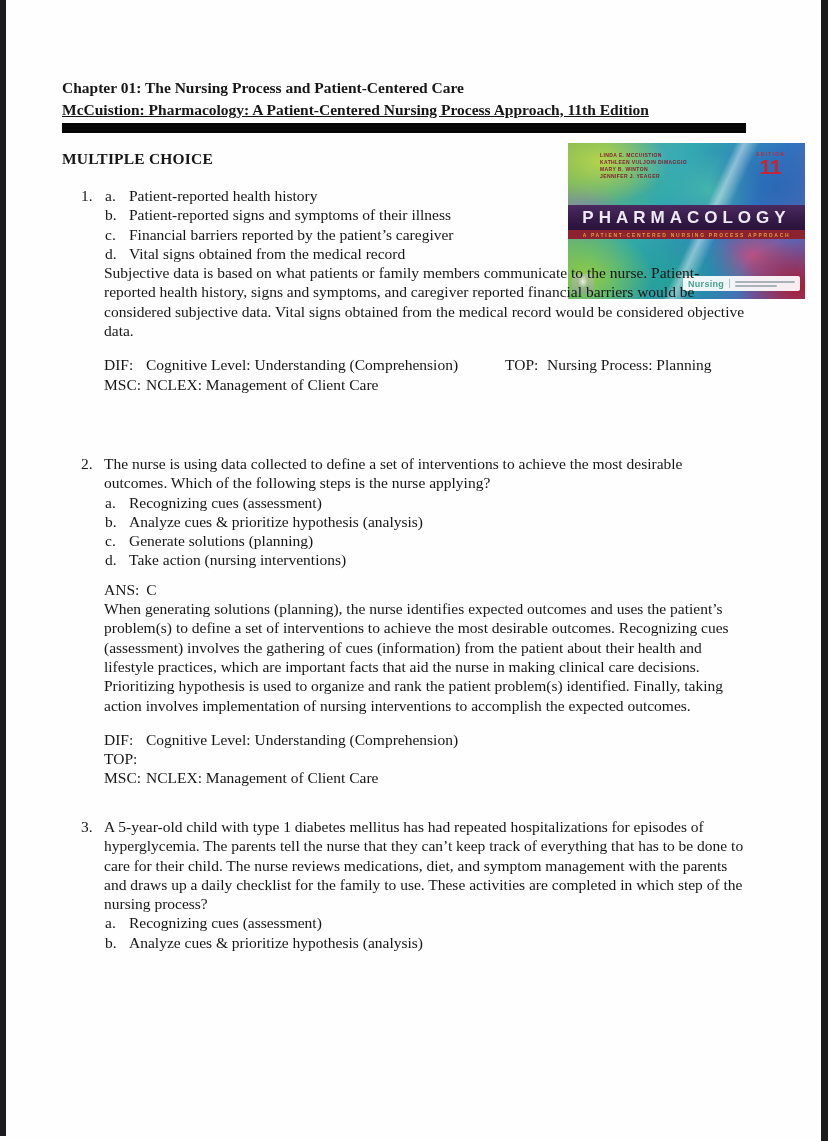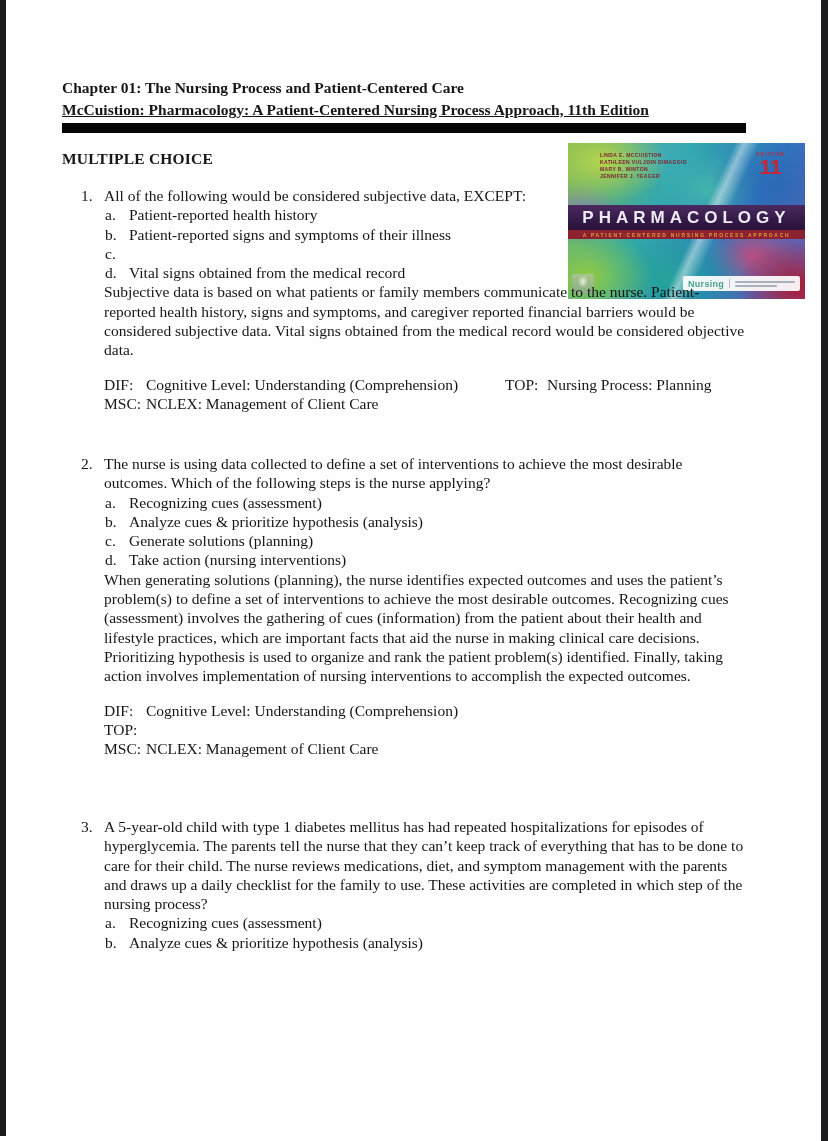--- a/index.html
+++ b/index.html
@@ -143,31 +143,31 @@
           <i></i>
         </span>
     </div>
     <div class="elsevier"></div>
   </aside>
 
   <section class="question q1">
     <div class="q-row">
       <span class="q-num">1.</span>
       <div class="q-body">
-        <div class="q-text">All of the following would be considered subjective data, EXCEPT:</div>
         <div class="opt">
           <span class="opt-letter">a.</span>
           <span class="opt-text">Patient-reported health history</span>
         </div>
         <div class="opt">
           <span class="opt-letter">b.</span>
           <span class="opt-text">Patient-reported signs and symptoms of their illness</span>
         </div>
         <div class="opt">
           <span class="opt-letter">c.</span>
+          <span class="opt-text">Financial barriers reported by the patient’s caregiver</span>
         </div>
         <div class="opt">
           <span class="opt-letter">d.</span>
           <span class="opt-text">Vital signs obtained from the medical record</span>
         </div>
         <div class="rationale">Subjective data is based on what patients or family members communicate to the nurse. Patient-reported health history, signs and symptoms, and caregiver reported financial barriers would be considered subjective data. Vital signs obtained from the medical record would be considered objective data.</div>
         <div class="meta">
           <div class="meta-row">
             <span class="meta-pair wide">
               <span class="meta-label">DIF:</span>
@@ -203,20 +203,23 @@
           <span class="opt-text">Analyze cues &amp; prioritize hypothesis (analysis)</span>
         </div>
         <div class="opt">
           <span class="opt-letter">c.</span>
           <span class="opt-text">Generate solutions (planning)</span>
         </div>
         <div class="opt">
           <span class="opt-letter">d.</span>
           <span class="opt-text">Take action (nursing interventions)</span>
         </div>
+        <div class="ans-line">
+          <span class="ans-label">ANS:</span><span>C</span>
+        </div>
         <div class="rationale">When generating solutions (planning), the nurse identifies expected outcomes and uses the patient’s problem(s) to define a set of interventions to achieve the most desirable outcomes. Recognizing cues (assessment) involves the gathering of cues (information) from the patient about their health and lifestyle practices, which are important facts that aid the nurse in making clinical care decisions. Prioritizing hypothesis is used to organize and rank the patient problem(s) identified. Finally, taking action involves implementation of nursing interventions to accomplish the expected outcomes.</div>
         <div class="meta">
           <div class="meta-row">
             <span class="meta-pair">
               <span class="meta-label">DIF:</span>
                 <span>Cognitive Level: Understanding (Comprehension)</span>
             </span>
           </div>
           <div class="meta-row">
             <span class="meta-pair">

